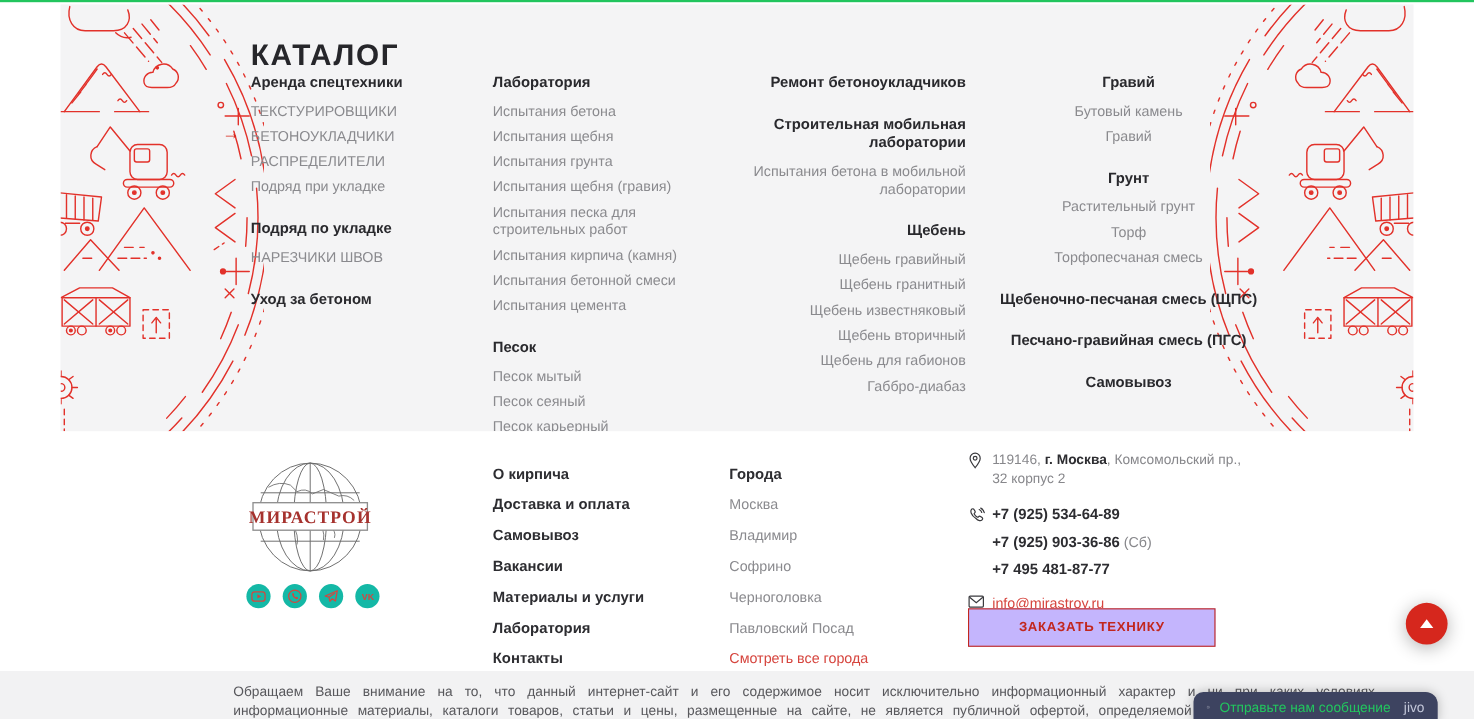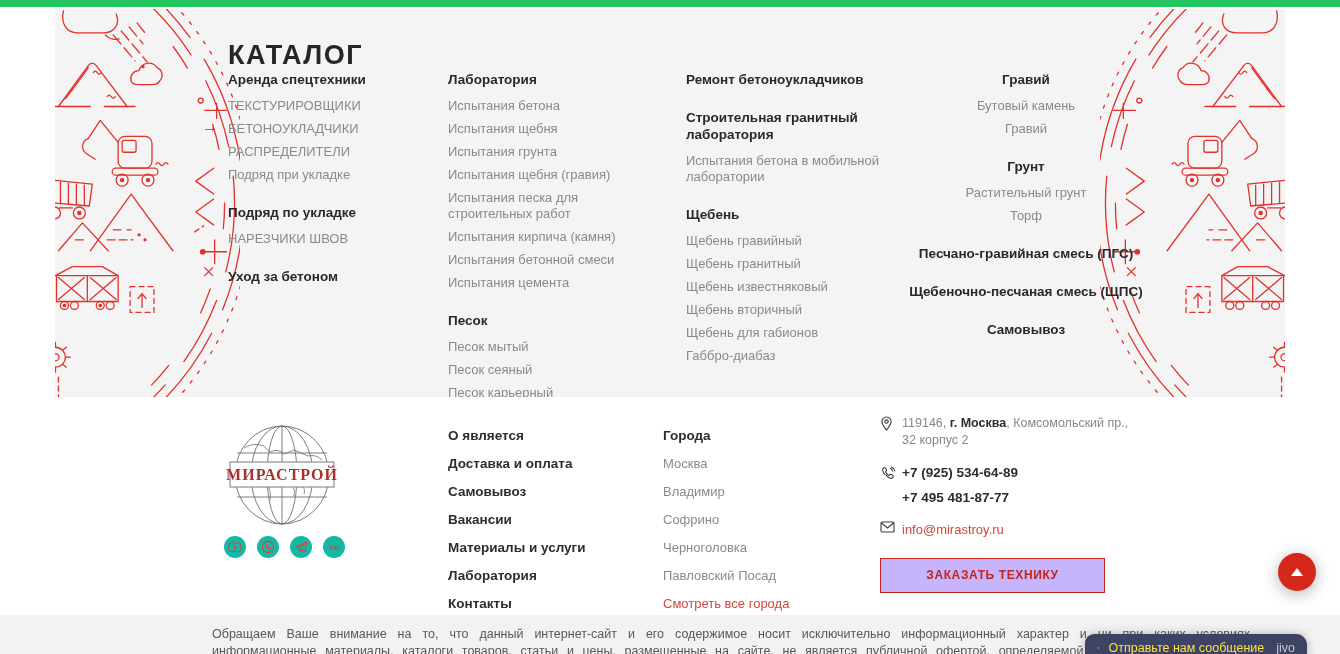--- a/index.html
+++ b/index.html
@@ -1,28 +1,28 @@
 <!DOCTYPE html>
 <html><head>
 <meta charset="utf-8">
 <style>
   html,body{margin:0;padding:0;width:1340px;height:654px;overflow:hidden;background:#fff;
     font-family:"Liberation Sans",sans-serif;}
-  .page{position:relative;width:1340px;height:654px;border-top:7px solid #22c55e;box-sizing:border-box;}
+  .page{position:relative;width:1340px;height:654px;border-top:2px solid #22c55e;box-sizing:border-box;}
 
   
   .catalog{position:absolute;left:55px;right:55px;top:2px;height:388px;background:#f4f4f5;overflow:hidden;}
   .deco{position:absolute;top:0;width:185px;height:388px;pointer-events:none;}
   .deco.left{left:0;}
   .deco.right{right:0;transform:scaleX(-1);}
   .catalog-title{position:absolute;left:173px;top:13px;font-size:27px;font-weight:bold;color:#26262a;letter-spacing:1.5px;}
   .cat-col{position:absolute;top:62px;}
   .cat-col:nth-of-type(1){left:173px;width:200px;}
   .cat-col:nth-of-type(2){left:393px;width:205px;}
-  .cat-col:nth-of-type(3){left:631px;width:218px;}
+  .cat-col:nth-of-type(3){left:605px;width:218px;text-align:right;}
   .cat-col:nth-of-type(4){left:840px;width:262px;text-align:center;}
   .cat-group + .cat-group{margin-top:21px;}
   .cat-group-title{font-size:13.5px;font-weight:bold;color:#29292d;line-height:17px;margin-bottom:10px;}
   .cat-link{display:block;position:relative;font-size:13px;color:#8a8a8e;line-height:16px;margin-bottom:7px;text-decoration:none;cursor:pointer;}
   .cat-link.active::before{content:"→";position:absolute;left:-26px;top:-2px;color:#d6271d;font-size:16px;font-weight:bold;}
 
   
   .footer-logo{position:absolute;left:226px;top:417px;width:112px;height:102px;}
   .social-row{position:absolute;left:224px;top:529px;display:flex;gap:11px;}
   .social-btn{width:22px;height:22px;border-radius:50%;background:#14b8a6;display:flex;align-items:center;justify-content:center;cursor:pointer;}
@@ -50,21 +50,21 @@
   .legal{position:absolute;left:0;right:0;top:608px;height:46px;background:#f2f2f3;}
   .legal-inner{margin:11px 90px 0 212px;width:1038px;font-size:12.5px;color:#58585c;line-height:17px;}
   .legal-line{text-align:justify;text-align-last:justify;}
 
   
   .scroll-top{position:absolute;left:1278px;top:546px;width:38px;height:38px;border-radius:50%;background:#d6271d;
     box-shadow:0 3px 16px rgba(0,0,0,.3);display:flex;align-items:center;justify-content:center;cursor:pointer;}
   .scroll-top-tri{width:0;height:0;border-left:6px solid transparent;border-right:6px solid transparent;border-bottom:8px solid #fff;}
   .jivo{position:absolute;left:1085px;top:627px;width:222px;height:27px;background:#3d4360;border-radius:9px 11px 0 0;
     box-shadow:0 0 10px rgba(0,0,0,.25);display:flex;align-items:center;padding:0 12px;box-sizing:border-box;cursor:pointer;}
-  .jivo-label{color:#fde047;font-size:12.5px;margin-left:9px;white-space:nowrap;}
+  .jivo-label{color:#22c55e;font-size:12.5px;margin-left:9px;white-space:nowrap;}
   .jivo-brand{color:#c3c7d9;font-size:12.5px;margin-left:12px;}
 </style>
 </head>
 <body>
 
 <div class="page">
 
   <div class="catalog">
 
     <svg class="deco left" viewBox="0 0 185 390" fill="none" stroke="#e2312a" stroke-width="1.3" stroke-linecap="round" stroke-linejoin="round">
@@ -272,21 +272,21 @@
         <div class="cat-col">
 
             <div class="cat-group">
               <div class="cat-group-title">Ремонт бетоноукладчиков</div>
               <div class="cat-links">
                 
               </div>
             </div>
 
             <div class="cat-group">
-              <div class="cat-group-title">Строительная гранитный лаборатория</div>
+              <div class="cat-group-title">Строительная мобильная лаборатории</div>
               <div class="cat-links">
 
                   <a class="cat-link">Испытания бетона в мобильной лаборатории</a>
                 </div>
             </div>
 
             <div class="cat-group">
               <div class="cat-group-title">Щебень</div>
               <div class="cat-links">
 
@@ -318,32 +318,33 @@
             </div>
 
             <div class="cat-group">
               <div class="cat-group-title">Грунт</div>
               <div class="cat-links">
 
                   <a class="cat-link">Растительный грунт</a>
 
                   <a class="cat-link">Торф</a>
 
-                </div>
-            </div>
-
-            <div class="cat-group">
-              <div class="cat-group-title">Песчано-гравийная смесь (ПГС)</div>
+                  <a class="cat-link">Торфопесчаная смесь</a>
+                </div>
+            </div>
+
+            <div class="cat-group">
+              <div class="cat-group-title">Щебеночно-песчаная смесь (ЩПС)</div>
               <div class="cat-links">
                 
               </div>
             </div>
 
             <div class="cat-group">
-              <div class="cat-group-title">Щебеночно-песчаная смесь (ЩПС)</div>
+              <div class="cat-group-title">Песчано-гравийная смесь (ПГС)</div>
               <div class="cat-links">
                 
               </div>
             </div>
 
             <div class="cat-group">
               <div class="cat-group-title">Самовывоз</div>
               <div class="cat-links">
                 
               </div>
@@ -387,21 +388,21 @@
     </span>
     <span class="social-btn">
       <svg width="15" height="14" viewBox="0 0 15 14">
         <text x="7.5" y="10" text-anchor="middle" font-family="Liberation Sans, sans-serif" font-weight="bold" font-size="8" fill="#d6453e">VK</text>
       </svg>
     </span>
   </div>
 
   <div class="footer-menu">
 
-      <div class="footer-menu-item">О является</div>
+      <div class="footer-menu-item">О кирпича</div>
 
       <div class="footer-menu-item">Доставка и оплата</div>
 
       <div class="footer-menu-item">Самовывоз</div>
 
       <div class="footer-menu-item">Вакансии</div>
 
       <div class="footer-menu-item">Материалы и услуги</div>
 
       <div class="footer-menu-item">Лаборатория</div>
@@ -436,20 +437,21 @@
     </div>
     <div class="contact-row phones">
       <svg class="c-icon" width="16" height="15" viewBox="0 0 16 15" fill="none" stroke="#3a3a3e" stroke-width="1.1" stroke-linecap="round">
         <path d="M3.2,2 c1,-.9 2,-.5 2.5,.5 l.7,1.3 c.3,.6 .1,1.1-.4,1.5 -.4,.3-.5,.8-.2,1.2 .6,1 1.5,1.9 2.5,2.5 .4,.3 .9,.2 1.2,-.2 .4,-.5 .9,-.7 1.5,-.4 l1.3,.7 c1,.5 1.4,1.5 .5,2.5 -1.2,1.3-3.4,.9-5.8,-1.5 C2.6,7.7 2,3.3 3.2,2 z"></path>
         <path d="M10.2,2.2 q1.8,.9 2.3,2.7 M11.6,.9 q2.6,1.3 3.2,4.1"></path>
       </svg>
       <div>
 
           <div class="phone-row"><span class="phone-number">+7 (925) 534-64-89</span><span class="phone-note"></span></div>
 
+          <div class="phone-row"><span class="phone-number">+7 (925) 903-36-86</span><span class="phone-note"> (Сб)</span></div>
 
           <div class="phone-row"><span class="phone-number">+7 495 481-87-77</span><span class="phone-note"></span></div>
         </div>
     </div>
     <div class="contact-row">
       <svg class="c-icon" width="15" height="12" viewBox="0 0 15 12" fill="none" stroke="#3a3a3e" stroke-width="1.1">
         <rect x="1" y="1" width="13" height="10" rx="1"></rect>
           <path d="M1.5,2 L7.5,7 L13.5,2"></path>
       </svg>
       <a class="email-link">info@mirastroy.ru</a>

